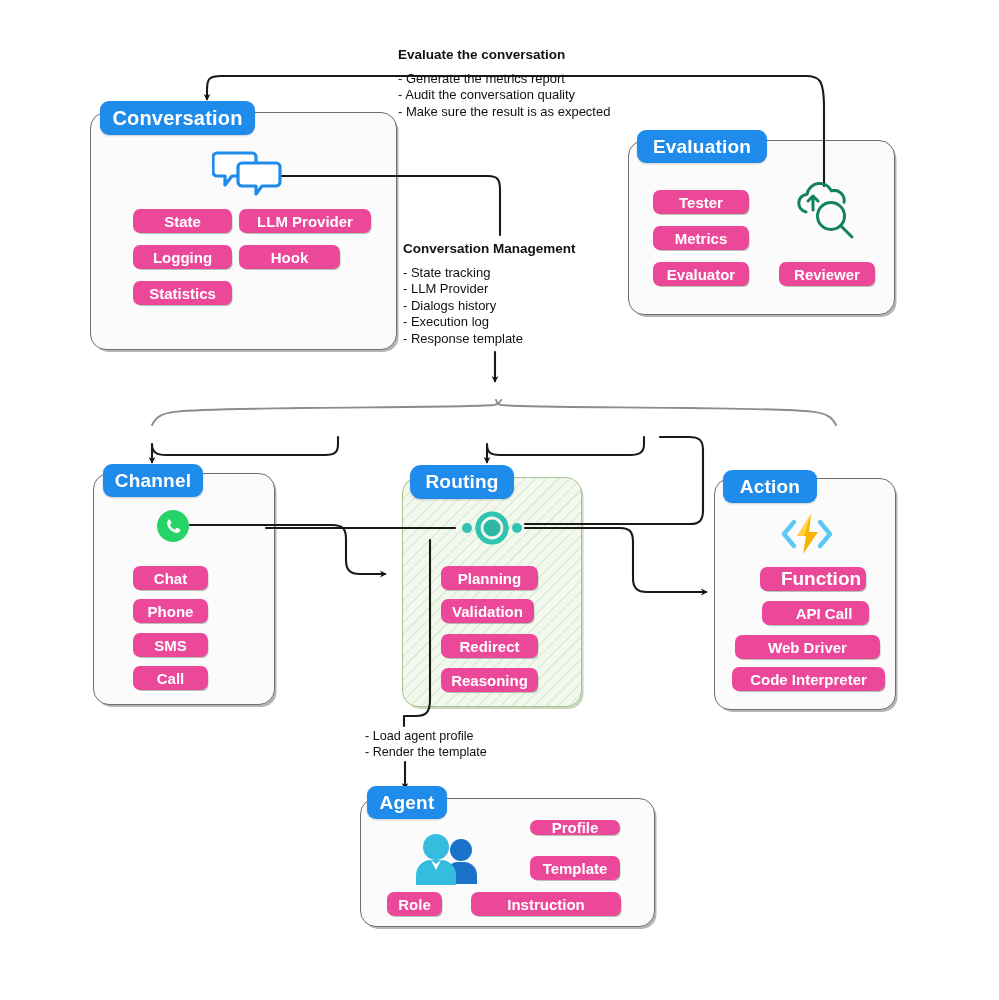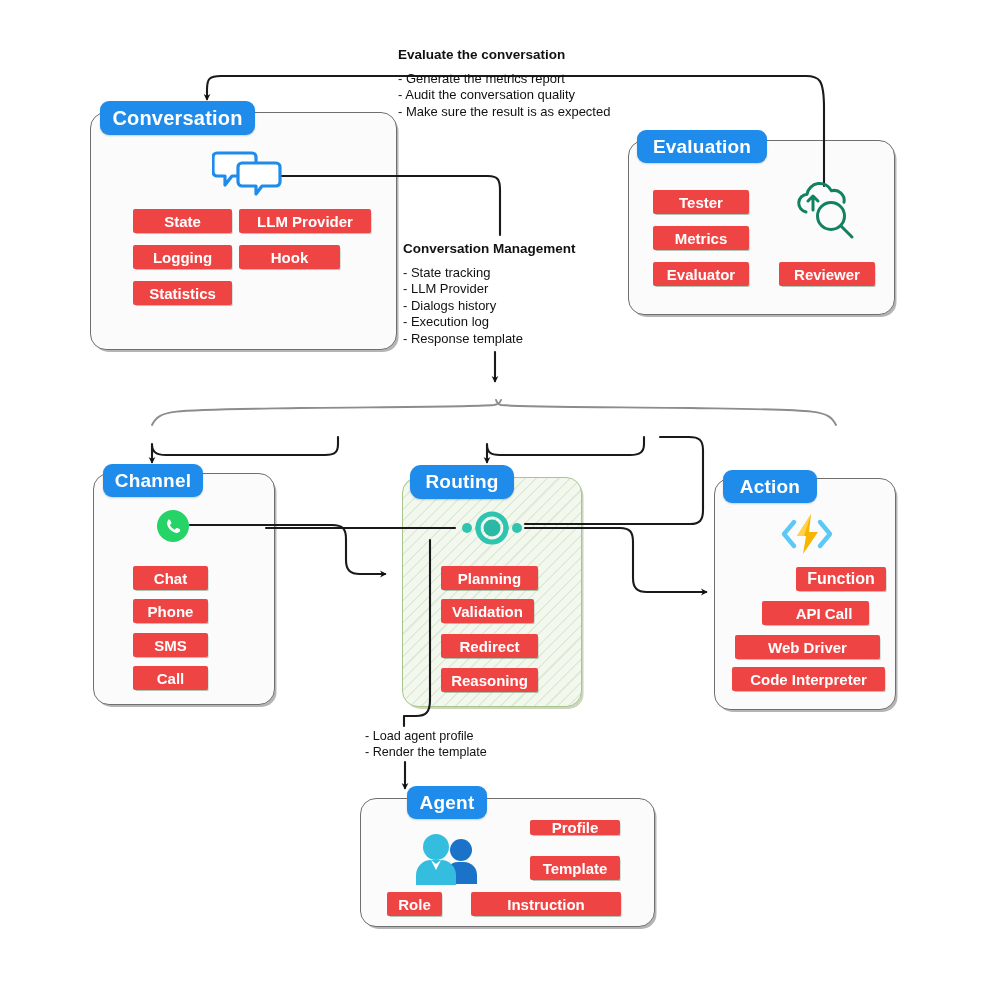--- a/index.html
+++ b/index.html
@@ -62,24 +62,24 @@
     align-items: center;
     justify-content: center;
     letter-spacing: .2px;
     white-space: nowrap;
     z-index: 8;
     box-shadow: 0 1px 2px rgba(0,0,0,.18);
   }
   
   .pill {
     position: absolute;
-    background: #ef4444;
+    background: #ec4899;
     color: #ffffff;
     font-weight: bold;
-    border-radius: 2px;
+    border-radius: 7px;
     display: flex;
     align-items: center;
     justify-content: center;
     white-space: nowrap;
     z-index: 6;
     box-shadow: 1.5px 2px 0 -1px rgba(90,130,95,.45);
   }
   
   .note {
     position: absolute;
@@ -249,32 +249,32 @@
 
   <div class="icon" style="left:778px; top:512px; width:58px; height:44px;">
     <svg viewBox="0 0 58 44" width="58" height="44" fill="none">
       <path d="M16,10 L6,22 L16,34" stroke="#5bc8f5" stroke-width="4.4" stroke-linecap="round" stroke-linejoin="round"></path>
       <path d="M42,10 L52,22 L42,34" stroke="#5bc8f5" stroke-width="4.4" stroke-linecap="round" stroke-linejoin="round"></path>
       <path d="M33,2 L19,24 H28 L25,42 L40,20 H31 Z" fill="#f7b500"></path>
       <path d="M33,2 L19,24 H26 Z" fill="#ffd24a"></path>
     </svg>
   </div>
 
-  <div class="pill" style="left:796px; top:567px; width:90px; height:24px; font-size:16px;">Function</div>
+  <div class="pill" style="left:760px; top:567px; width:90px; height:24px; font-size:19px;padding-left:16px;">Function</div>
   <div class="pill" style="left:762px; top:601px; width:90px; height:24px; font-size:15px;padding-left:17px;">API Call</div>
   <div class="pill" style="left:735px; top:635px; width:145px; height:24px; font-size:15px;">Web Driver</div>
   <div class="pill" style="left:732px; top:667px; width:153px; height:24px; font-size:15px;">Code Interpreter</div>
 
   <div class="note compact" style="left:365px; top:728px;">
     <div class="note-line">- Load agent profile</div>
     <div class="note-line">- Render the template</div>
   </div>
 
   <div class="panel" style="left:360px; top:798px; width:293px; height:127px;"></div>
-  <div class="badge" style="left:367px; top:786px; width:80px; height:33px; font-size:19px;margin-left:40px;">Agent</div>
+  <div class="badge" style="left:367px; top:786px; width:80px; height:33px; font-size:19px;">Agent</div>
 
   <div class="icon" style="left:412px; top:830px; width:68px; height:56px;">
     <svg viewBox="0 0 68 56" width="68" height="56">
       <circle cx="49" cy="20" r="11" fill="#1a73c8"></circle>
       <path d="M33,54 v-9 a13,13 0 0 1 13,-13 h6 a13,13 0 0 1 13,13 v9 Z" fill="#1a73c8"></path>
       <circle cx="24" cy="17" r="13" fill="#35bde0"></circle>
       <path d="M4,55 v-10 a15,15 0 0 1 15,-15 h10 a15,15 0 0 1 15,15 v10 Z" fill="#35bde0"></path>
       <path d="M19,30 L24,40 L29,30 L24,34 Z" fill="#ffffff"></path>
     </svg>
   </div>

